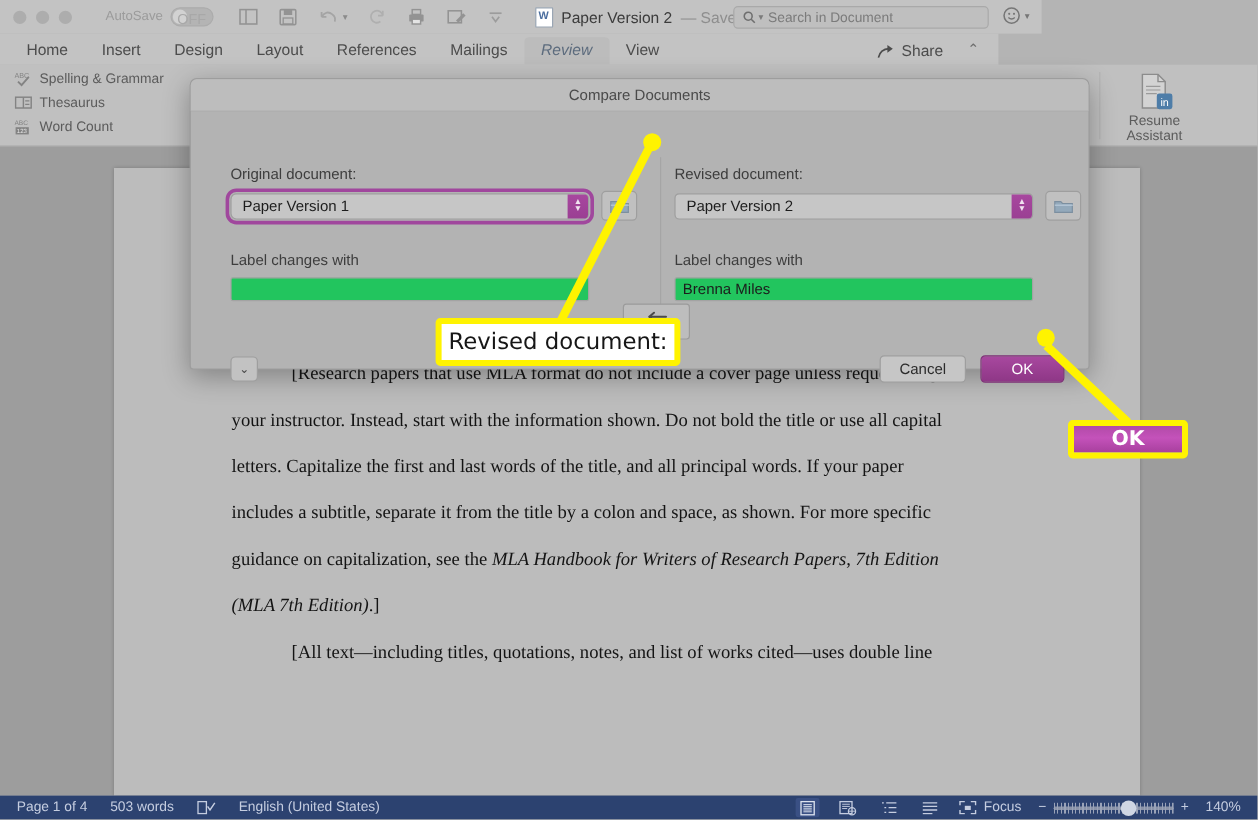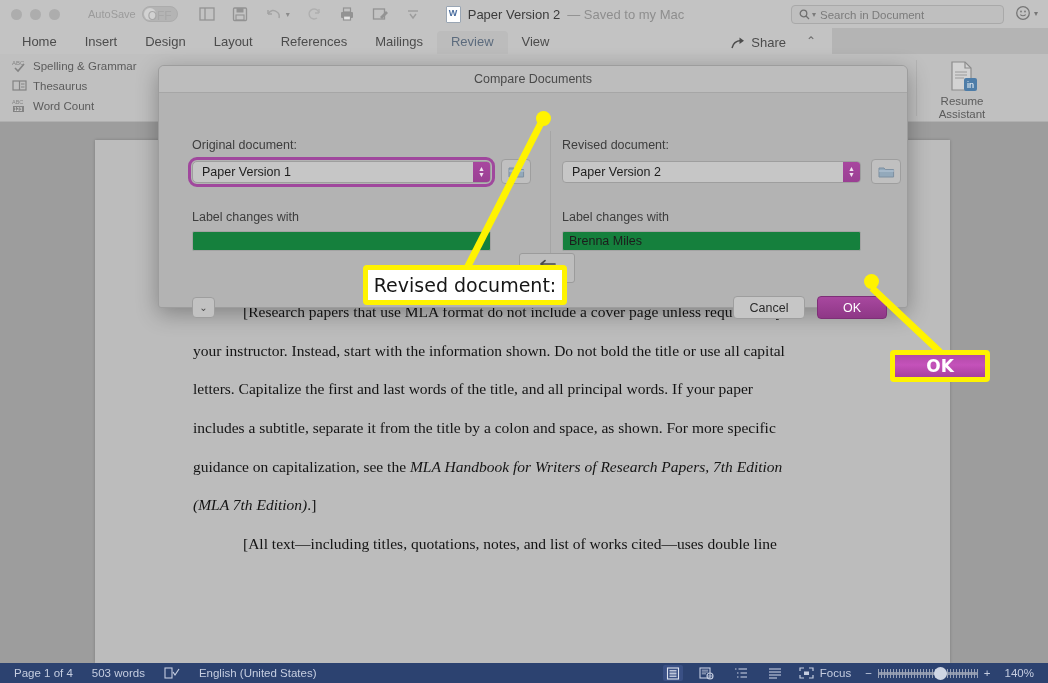--- a/index.html
+++ b/index.html
@@ -6,21 +6,21 @@
   html, body {
     width: 1048px; height: 683px;
     overflow: hidden;
     font-family: "Liberation Sans", sans-serif;
     background: #b6b6b6;
   }
   #app { position: relative; width: 1048px; height: 683px; background: #b4b4b4; }
 
   
   .titlebar {
-    position: absolute; top: 0; left: 0; width: 1048px; height: 28px;
+    position: absolute; top: 0; left: 0; width: 868px; height: 28px;
     background: #c3c3c3;
     display: flex; align-items: center;
   }
   .traffic { display: flex; gap: 8px; margin-left: 11px; }
   .tl { width: 11px; height: 11px; border-radius: 50%; background: #adadad; }
   .autosave-wrap { display: flex; align-items: center; margin-left: 28px; gap: 6px; }
   .autosave-label { font-size: 11px; color: #9b9b9b; }
   .toggle {
     width: 36px; height: 16px; border-radius: 8px; background: #b4b4b4;
     position: relative; border: 1px solid #acacac;
@@ -55,20 +55,21 @@
   .tabbar {
     position: absolute; top: 28px; left: 0; width: 832px; height: 26px;
     background: #c3c3c3; display: flex; align-items: flex-end;
   }
   .tab {
     font-size: 13px; color: #4c4c4c; padding: 3px 14px 5px 14px;
   }
   .tab.active {
     background: #bcbcbc; color: #5c6b7d;
     border-radius: 4px 4px 0 0;
+    font-style: italic;
   }
   .share {
     position: absolute; right: 46px; bottom: 4px;
     display: flex; align-items: center; gap: 5px;
     font-size: 13px; color: #4c4c4c;
   }
   .chev-up { position: absolute; right: 16px; bottom: 6px; color:#6d6d6d; font-size:12px; }
 
   
   .ribbon {
@@ -139,21 +140,21 @@
     border-radius: 0 3px 3px 0;
     display: flex; flex-direction: column; align-items: center; justify-content: center;
     color: #f0e2ef; font-size: 7px; line-height: 6px;
   }
   .folder-btn {
     width: 30px; height: 25px; background: #c0c0c0;
     border: 1px solid #9e9e9e; border-radius: 4px;
     display: flex; align-items: center; justify-content: center;
   }
   .label-input {
-    width: 299px; height: 20px; background: #15803d;
+    width: 299px; height: 20px; background: #22c55e;
     border: 1px solid #a3a3a3; border-radius: 2px;
     font-size: 12.5px; color: #1c1c1c;
     display: flex; align-items: center; padding-left: 6px;
   }
   .mt26 { margin-top: 26px; }
 
   .swap-btn {
     position: absolute; left: 348px; top: 160px;
     width: 56px; height: 30px; background: #bdbdbd;
     border: 1px solid #9b9b9b; border-radius: 3px;

